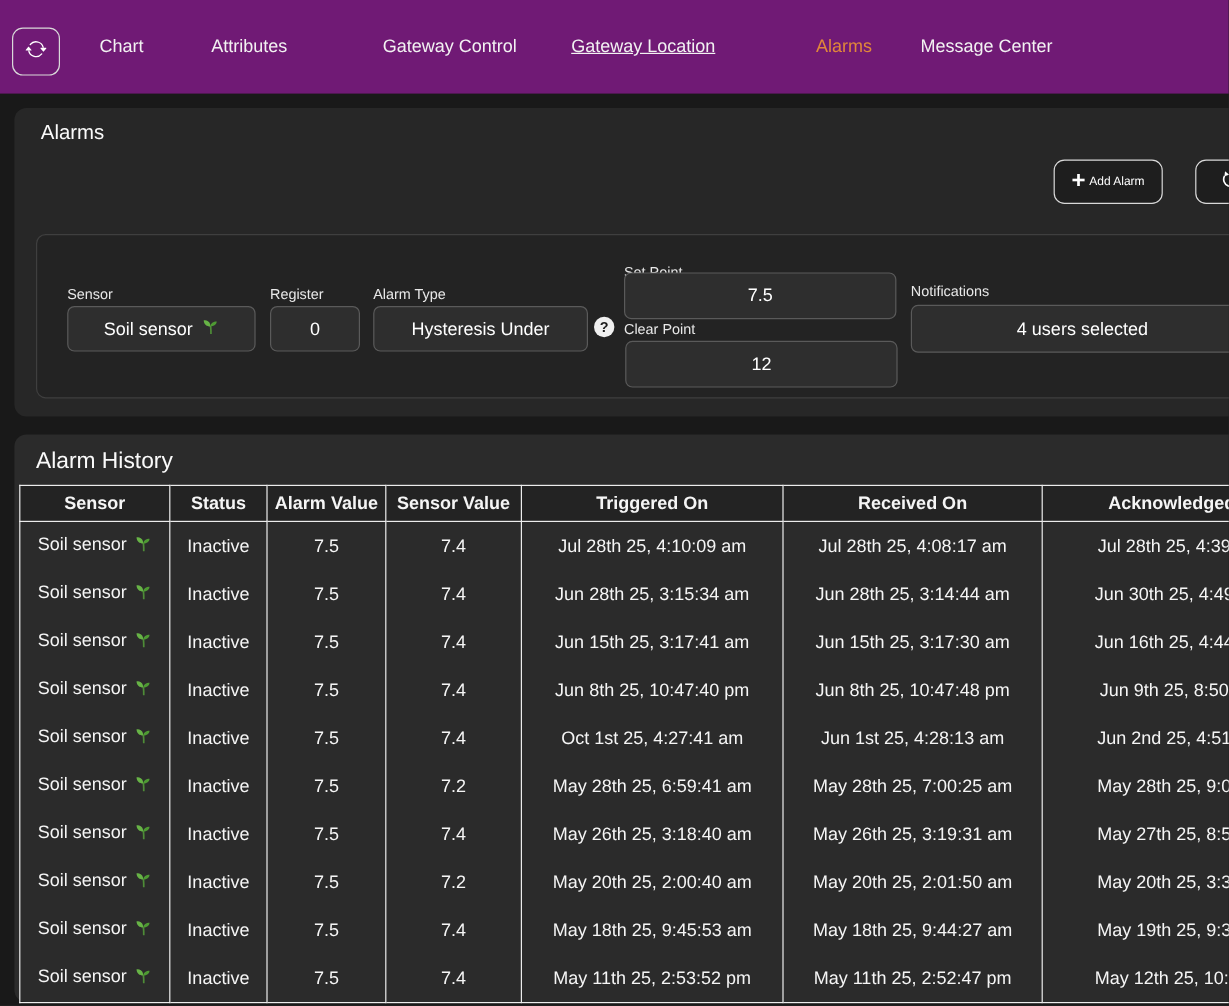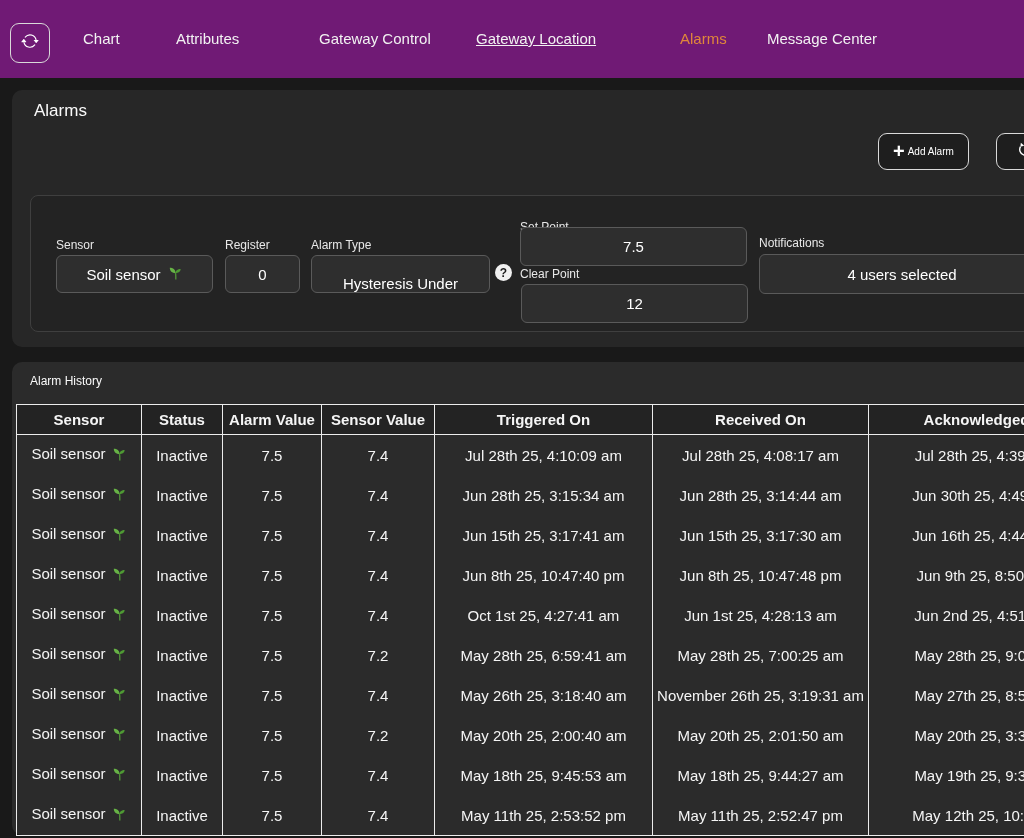--- a/index.html
+++ b/index.html
@@ -52,39 +52,39 @@
     position:absolute; background:#2e2e2e; border:1px solid #5a5a5a; border-radius:6px;
     display:flex; align-items:center; justify-content:center; gap:6px;
     font-size:15px; color:#fff; cursor:pointer; white-space:nowrap;
   }
   
   .lbl-sensor   { left:25px;  top:42px; }
   .fld-sensor   { left:25px;  top:59px; width:155px; height:36px; }
   .lbl-register { left:194px; top:42px; }
   .fld-register { left:194px; top:59px; width:73px;  height:36px; }
   .lbl-alarmtype{ left:280px; top:42px; }
-  .fld-alarmtype{ left:280px; top:59px; width:177px; height:36px;align-items:flex-end; }
+  .fld-alarmtype{ left:280px; top:59px; width:177px; height:36px; }
   .help-icon {
     position:absolute; left:464px; top:68px; width:17px; height:17px; border-radius:50%;
     background:#f0f0f0; color:#1c1c1c; font-size:12px; font-weight:bold;
     display:flex; align-items:center; justify-content:center; cursor:pointer;
   }
   .lbl-setpoint  { left:489px; top:24px; }
   .fld-setpoint  { left:489px; top:31px;  width:225px; height:37px; }
   .lbl-clearpoint{ left:489px; top:71px; }
   .fld-clearpoint{ left:490px; top:88px;  width:225px; height:37px; }
   .lbl-notif     { left:728px; top:40px; }
   .fld-notif     { left:728px; top:58px;  width:284px; height:38px; }
 
   
   .history-panel {
     position:absolute; left:12px; top:362px; width:1060px; height:473px;
     background:#2b2b2b; border-radius:10px;
   }
-  .history-title { position:absolute; left:18px; top:12px; font-size:12px; color:#fafafa; }
+  .history-title { position:absolute; left:18px; top:12px; font-size:19px; color:#fafafa; }
 
   table.history-table {
     position:absolute; left:4px; top:42px; border-collapse:collapse; table-layout:fixed;
     width:1068px; color:#f5f5f5;
   }
   .history-table th {
     height:29px; font-size:15px; font-weight:bold; background:#232323;
     border:1px solid #ececec; text-align:center; padding:0;
   }
   .history-table td {
@@ -282,21 +282,21 @@
         <tr>
           <td><span>Soil sensor</span><span class="seedling"><svg viewBox="0 0 20 20" width="16" height="16">
                 <path d="M11 18 C11 13 11 11 10.5 9.5" stroke="#4e8c37" stroke-width="1.8" fill="none"></path>
                 <path d="M10.5 10 C10.5 5.5 7.5 3.5 3.5 3.5 C3.5 8 6.5 10 10.5 10 Z" fill="#67b346"></path>
                 <path d="M10.5 10 C10.5 7 13.5 5 17 5 C17 8.2 14 10 10.5 10 Z" fill="#4e9a33"></path>
               </svg></span></td>
           <td><span>Inactive</span></td>
           <td><span>7.5</span></td>
           <td><span>7.4</span></td>
           <td><span>May 26th 25, 3:18:40 am</span></td>
-          <td><span>November 26th 25, 3:19:31 am</span></td>
+          <td><span>May 26th 25, 3:19:31 am</span></td>
           <td><span>May 27th 25, 8:59:</span></td>
         </tr>
         <tr>
           <td><span>Soil sensor</span><span class="seedling"><svg viewBox="0 0 20 20" width="16" height="16">
                 <path d="M11 18 C11 13 11 11 10.5 9.5" stroke="#4e8c37" stroke-width="1.8" fill="none"></path>
                 <path d="M10.5 10 C10.5 5.5 7.5 3.5 3.5 3.5 C3.5 8 6.5 10 10.5 10 Z" fill="#67b346"></path>
                 <path d="M10.5 10 C10.5 7 13.5 5 17 5 C17 8.2 14 10 10.5 10 Z" fill="#4e9a33"></path>
               </svg></span></td>
           <td><span>Inactive</span></td>
           <td><span>7.5</span></td>

